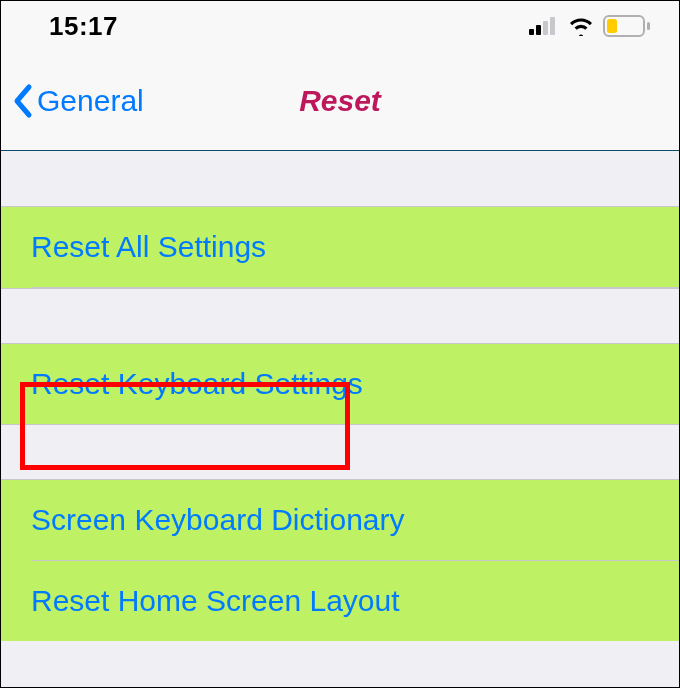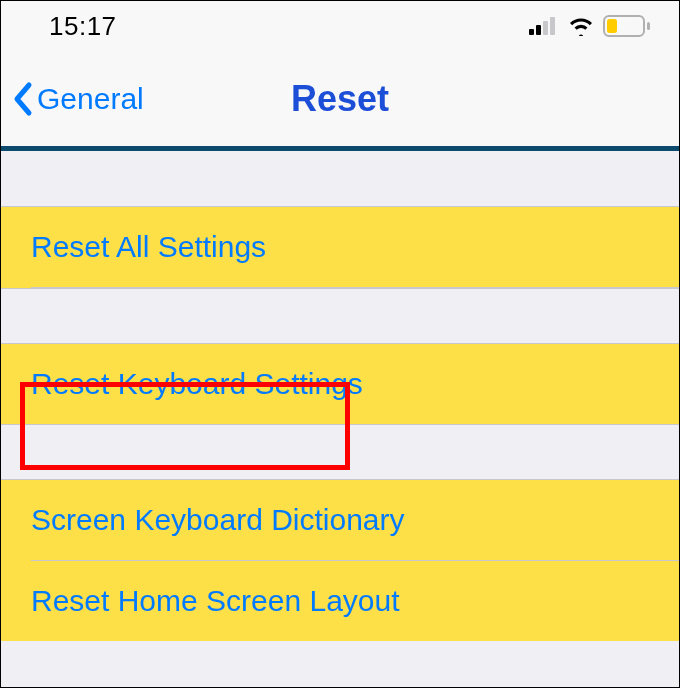--- a/index.html
+++ b/index.html
@@ -14,65 +14,66 @@
     .status-bar {
       height: 50px;
       background: #f8f8f8;
       display: flex;
       align-items: center;
       justify-content: space-between;
       padding: 0 28px 0 48px;
     }
     .status-time {
       font-size: 26px;
-      font-weight: 400;
+      font-weight: 700;
       letter-spacing: 0.5px;
     }
     .status-icons {
       display: flex;
       align-items: center;
       gap: 8px;
     }
     .nav-bar {
       height: 100px;
       background: #f8f8f8;
-      border-bottom: 5px solid #0c4a6e;
+      border-bottom: 1px solid #0c4a6e;
       position: relative;
       display: flex;
       align-items: center;
     }
     .back-button {
       display: flex;
       align-items: center;
       position: absolute;
       left: 10px;
       color: #007aff;
       font-size: 30px;
       cursor: pointer;
     }
     .back-chevron {
       margin-right: 2px;
     }
     .nav-title {
       width: 100%;
       text-align: center;
-      font-size: 36px;
+      font-size: 30px;
       font-weight: 600;
-      color: #1d4ed8;
+      color: #be185d;
+      font-style: italic;
     }
     .group-spacer {
       height: 56px;
       background: #efeff4;
       border-bottom: 1px solid #c8c7cc;
     }
     .group-spacer.after {
       border-top: 1px solid #c8c7cc;
     }
     .list {
-      background: #fde047;
+      background: #bef264;
     }
     .list-row {
       height: 80px;
       display: flex;
       align-items: center;
       padding-left: 30px;
       position: relative;
       cursor: pointer;
     }
     .list-row-label {

